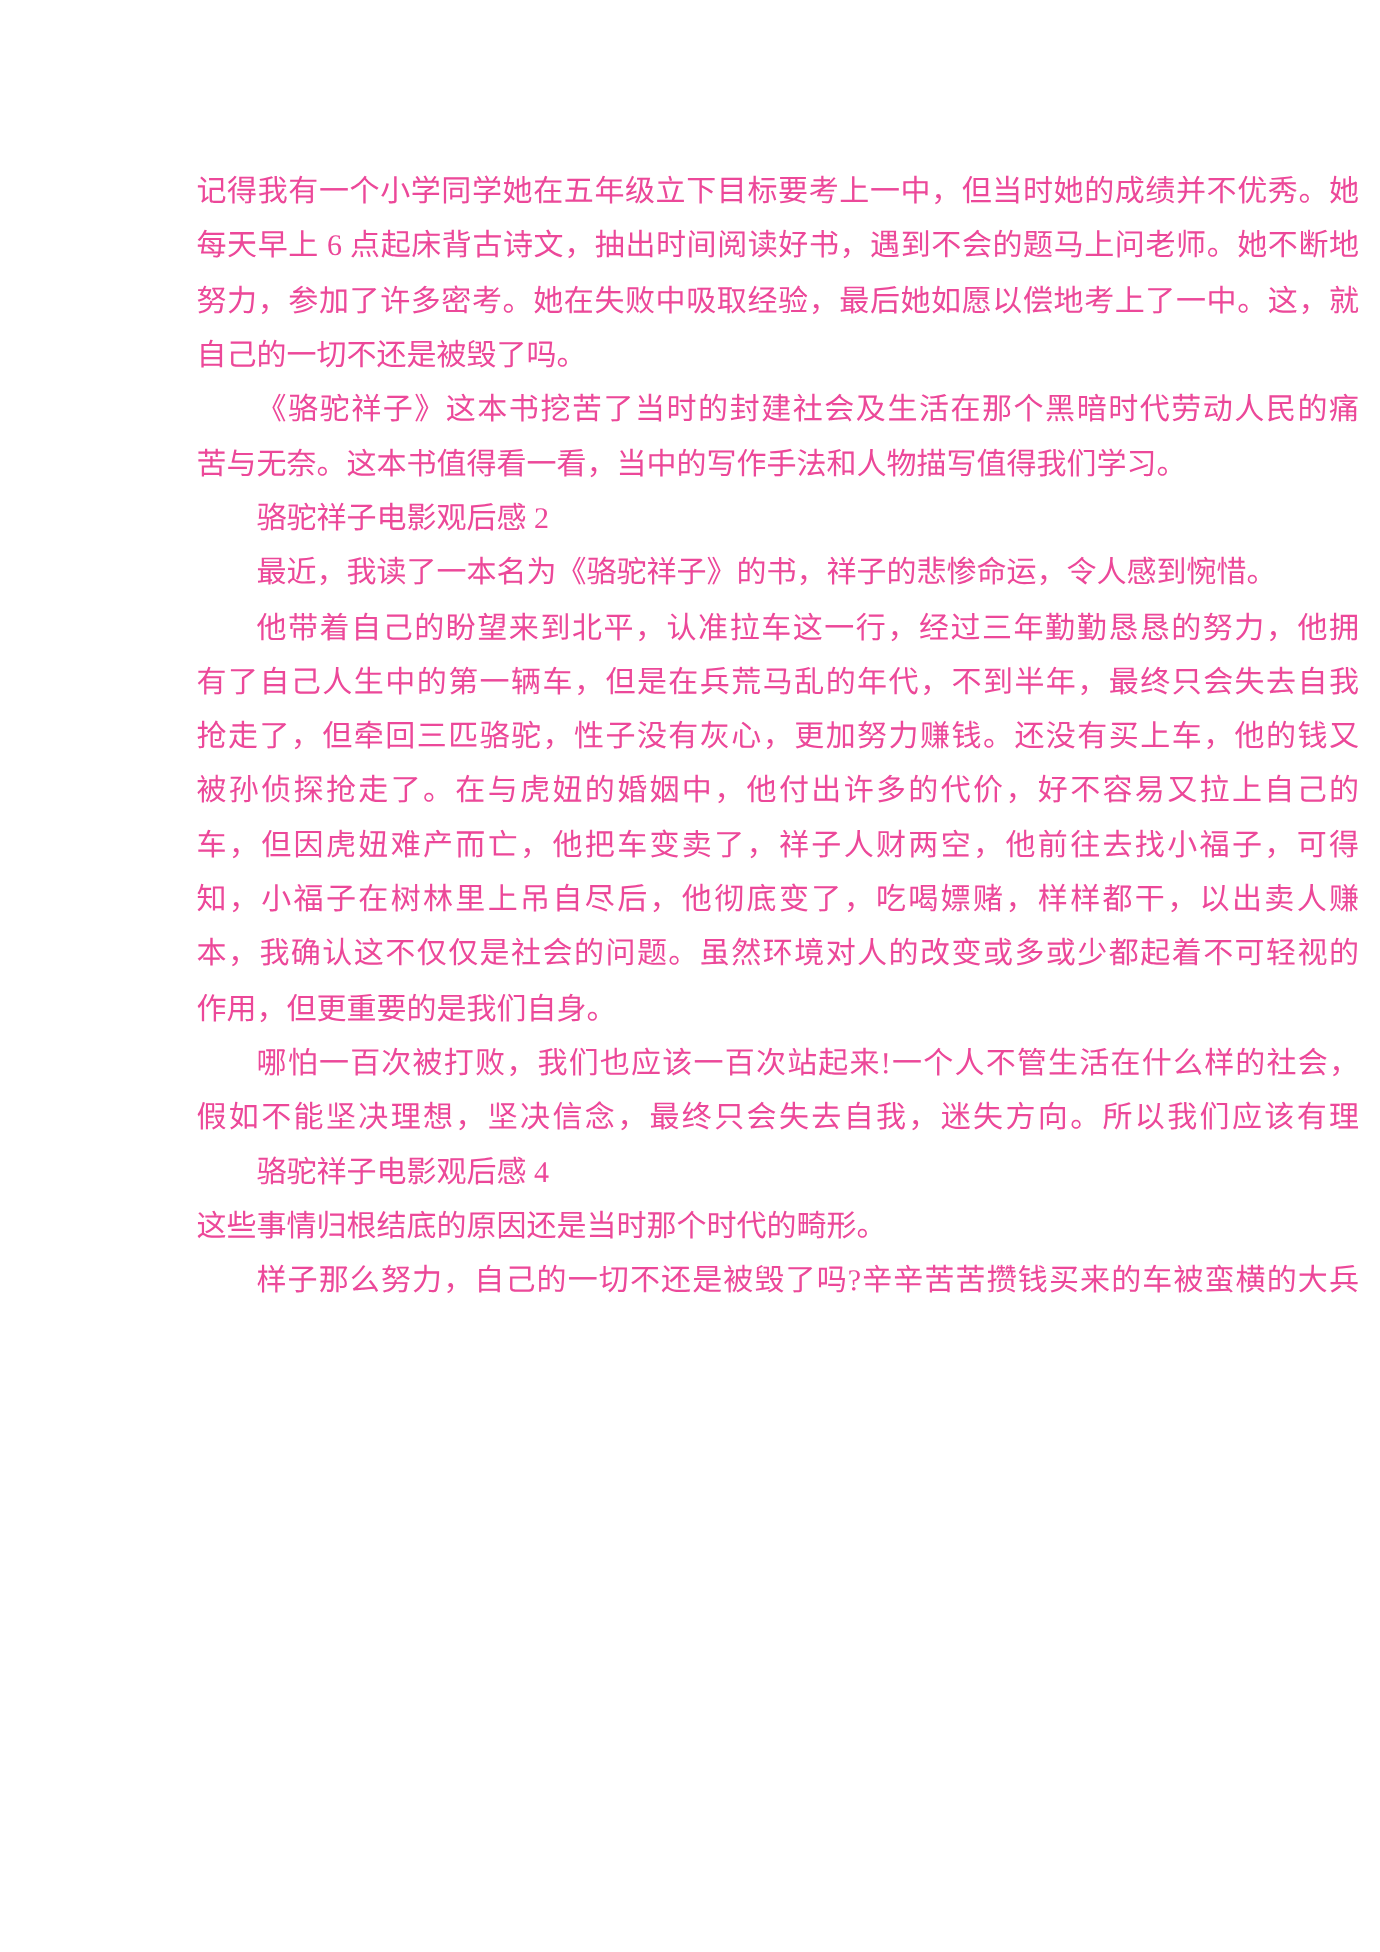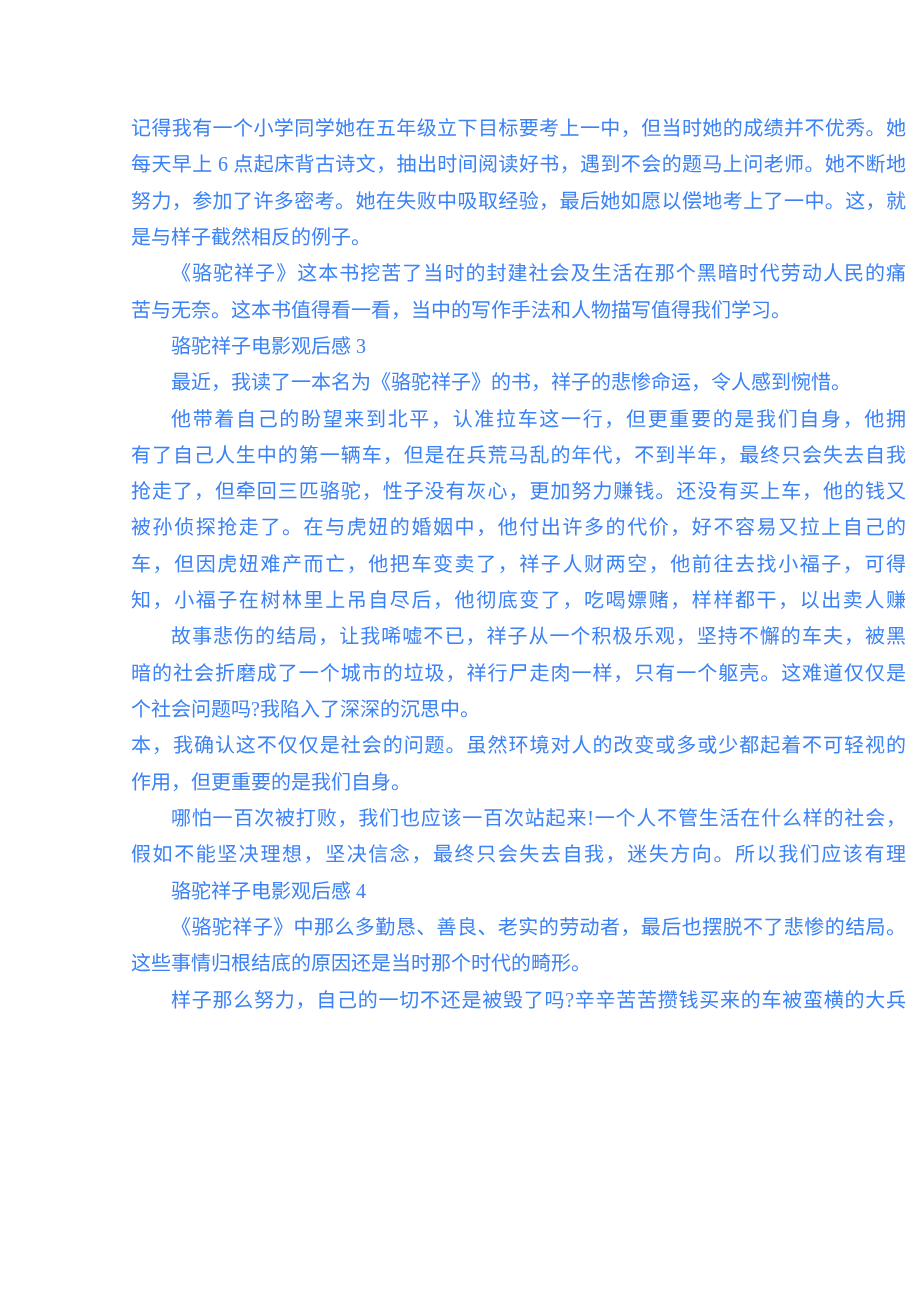--- a/index.html
+++ b/index.html
@@ -41,62 +41,56 @@
     text-align-last: justify;
   }
   .line.indent {
     text-indent: 2em;
   }
 </style>
 </head>
 <body>
 
 <div class="page" style="background: rgb(255, 255, 255);">
-  <div class="text-block" style="color: #3b82f6;">
+  <div class="text-block" style="color: #ec4899;">
       <div class="paragraph">
         <div class="line full">记得我有一个小学同学她在五年级立下目标要考上一中，但当时她的成绩并不优秀。她</div>
         <div class="line full">每天早上 6 点起床背古诗文，抽出时间阅读好书，遇到不会的题马上问老师。她不断地</div>
         <div class="line full">努力，参加了许多密考。她在失败中吸取经验，最后她如愿以偿地考上了一中。这，就</div>
-        <div class="line">是与样子截然相反的例子。</div>
+        <div class="line">自己的一切不还是被毁了吗。</div>
       </div>
       <div class="paragraph">
         <div class="line full indent">《骆驼祥子》这本书挖苦了当时的封建社会及生活在那个黑暗时代劳动人民的痛</div>
         <div class="line">苦与无奈。这本书值得看一看，当中的写作手法和人物描写值得我们学习。</div>
       </div>
       <div class="paragraph">
-        <div class="line indent">骆驼祥子电影观后感 3</div>
+        <div class="line indent">骆驼祥子电影观后感 2</div>
       </div>
       <div class="paragraph">
         <div class="line indent">最近，我读了一本名为《骆驼祥子》的书，祥子的悲惨命运，令人感到惋惜。</div>
       </div>
       <div class="paragraph">
-        <div class="line full indent">他带着自己的盼望来到北平，认准拉车这一行，但更重要的是我们自身，他拥</div>
+        <div class="line full indent">他带着自己的盼望来到北平，认准拉车这一行，经过三年勤勤恳恳的努力，他拥</div>
         <div class="line full">有了自己人生中的第一辆车，但是在兵荒马乱的年代，不到半年，最终只会失去自我</div>
         <div class="line full">抢走了，但牵回三匹骆驼，性子没有灰心，更加努力赚钱。还没有买上车，他的钱又</div>
         <div class="line full">被孙侦探抢走了。在与虎妞的婚姻中，他付出许多的代价，好不容易又拉上自己的</div>
         <div class="line full">车，但因虎妞难产而亡，他把车变卖了，祥子人财两空，他前往去找小福子，可得</div>
         <div class="line full">知，小福子在树林里上吊自尽后，他彻底变了，吃喝嫖赌，样样都干，以出卖人赚</div>
-      </div>
-      <div class="paragraph">
-        <div class="line full indent">故事悲伤的结局，让我唏嘘不已，祥子从一个积极乐观，坚持不懈的车夫，被黑</div>
-        <div class="line full">暗的社会折磨成了一个城市的垃圾，祥行尸走肉一样，只有一个躯壳。这难道仅仅是</div>
-        <div class="line">个社会问题吗?我陷入了深深的沉思中。</div>
       </div>
       <div class="paragraph">
         <div class="line full">本，我确认这不仅仅是社会的问题。虽然环境对人的改变或多或少都起着不可轻视的</div>
         <div class="line">作用，但更重要的是我们自身。</div>
       </div>
       <div class="paragraph">
         <div class="line full indent">哪怕一百次被打败，我们也应该一百次站起来!一个人不管生活在什么样的社会，</div>
         <div class="line full">假如不能坚决理想，坚决信念，最终只会失去自我，迷失方向。所以我们应该有理</div>
       </div>
       <div class="paragraph">
         <div class="line indent">骆驼祥子电影观后感 4</div>
       </div>
       <div class="paragraph">
-        <div class="line full indent">《骆驼祥子》中那么多勤恳、善良、老实的劳动者，最后也摆脱不了悲惨的结局。</div>
         <div class="line">这些事情归根结底的原因还是当时那个时代的畸形。</div>
       </div>
       <div class="paragraph">
         <div class="line full indent">样子那么努力，自己的一切不还是被毁了吗?辛辛苦苦攒钱买来的车被蛮横的大兵</div>
       </div>
     </div>
 </div>
 
 </body></html>

